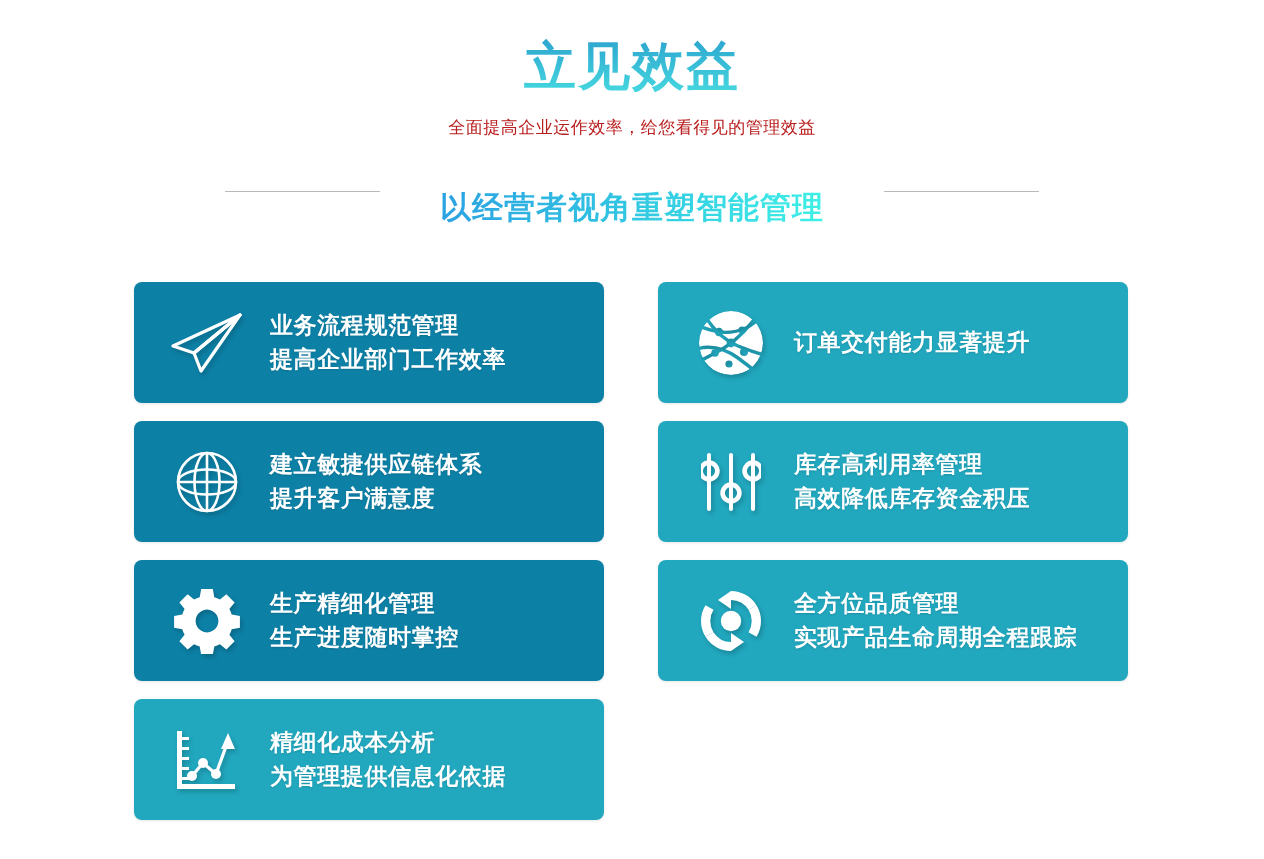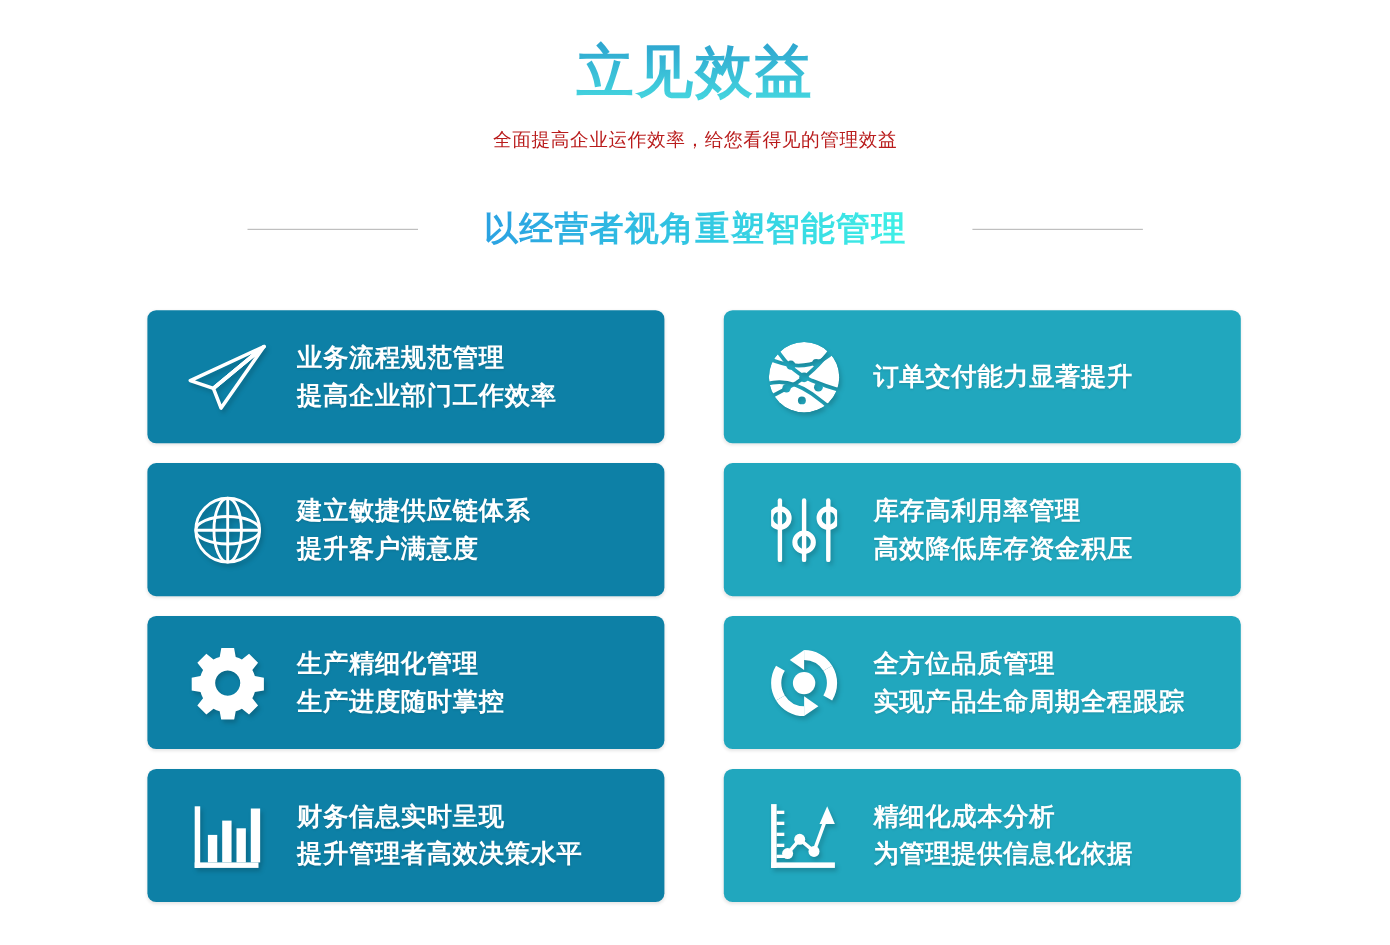--- a/index.html
+++ b/index.html
@@ -29,21 +29,21 @@
     text-align:center;
     font-size:17px;
     color:#b91c1c;
     margin-top:24px;
     letter-spacing:.5px;
   }
 
   
   .section-head {
     display:flex;
-    align-items:center;
+    align-items:flex-start;
     justify-content:center;
     margin-top:52px;
     gap:0;
   }
   .rule { height:1px; background:#b9b9b9; width:155px; flex:0 0 155px; }
   .rule.left  { margin-right:60px; }
   .rule.right { margin-left:60px; }
   .section-title {
     font-size:31px;
     font-weight:bold;
@@ -218,38 +218,20 @@
       <path fill="#ffffff" d="M34 63 l0-18 l13 9 Z"></path>
       <path fill="#ffffff" d="M59.5 17.2 a30 30 0 0 1 0 31.6 l-8-4.6 a21 21 0 0 0 0-22.4 Z"></path>
       <path fill="#ffffff" d="M8.5 48.8 a30 30 0 0 1 0-31.6 l8 4.6 a21 21 0 0 0 0 22.4 Z"></path>
     </svg>
         </div>
         <div class="card-text">
           <span>全方位品质管理</span>
           <span>实现产品生命周期全程跟踪</span>
         </div>
       </div>
-      <div class="card tone-dark">
-        <div class="card-icon">
-          <svg width="64" height="62" viewBox="0 0 64 62">
-      <g fill="#ffffff">
-        <rect x="2" y="4" width="5" height="56"></rect>
-        <rect x="2" y="55" width="58" height="5"></rect>
-        <rect x="14" y="30" width="8.5" height="25"></rect>
-        <rect x="27" y="17" width="8.5" height="38"></rect>
-        <rect x="40" y="24" width="8.5" height="31"></rect>
-        <rect x="53" y="6" width="8.5" height="49"></rect>
-      </g>
-    </svg>
-        </div>
-        <div class="card-text">
-          <span>财务信息实时呈现</span>
-          <span>提升管理者高效决策水平</span>
-        </div>
-      </div>
       <div class="card tone-light">
         <div class="card-icon">
           <svg width="64" height="62" viewBox="0 0 64 62">
       <g fill="#ffffff">
         <rect x="2" y="2" width="5" height="58"></rect>
         <rect x="2" y="55" width="58" height="5"></rect>
         <rect x="7" y="8" width="7" height="3"></rect>
         <rect x="7" y="18" width="7" height="3"></rect>
         <rect x="7" y="28" width="7" height="3"></rect>
         <rect x="7" y="38" width="7" height="3"></rect>

